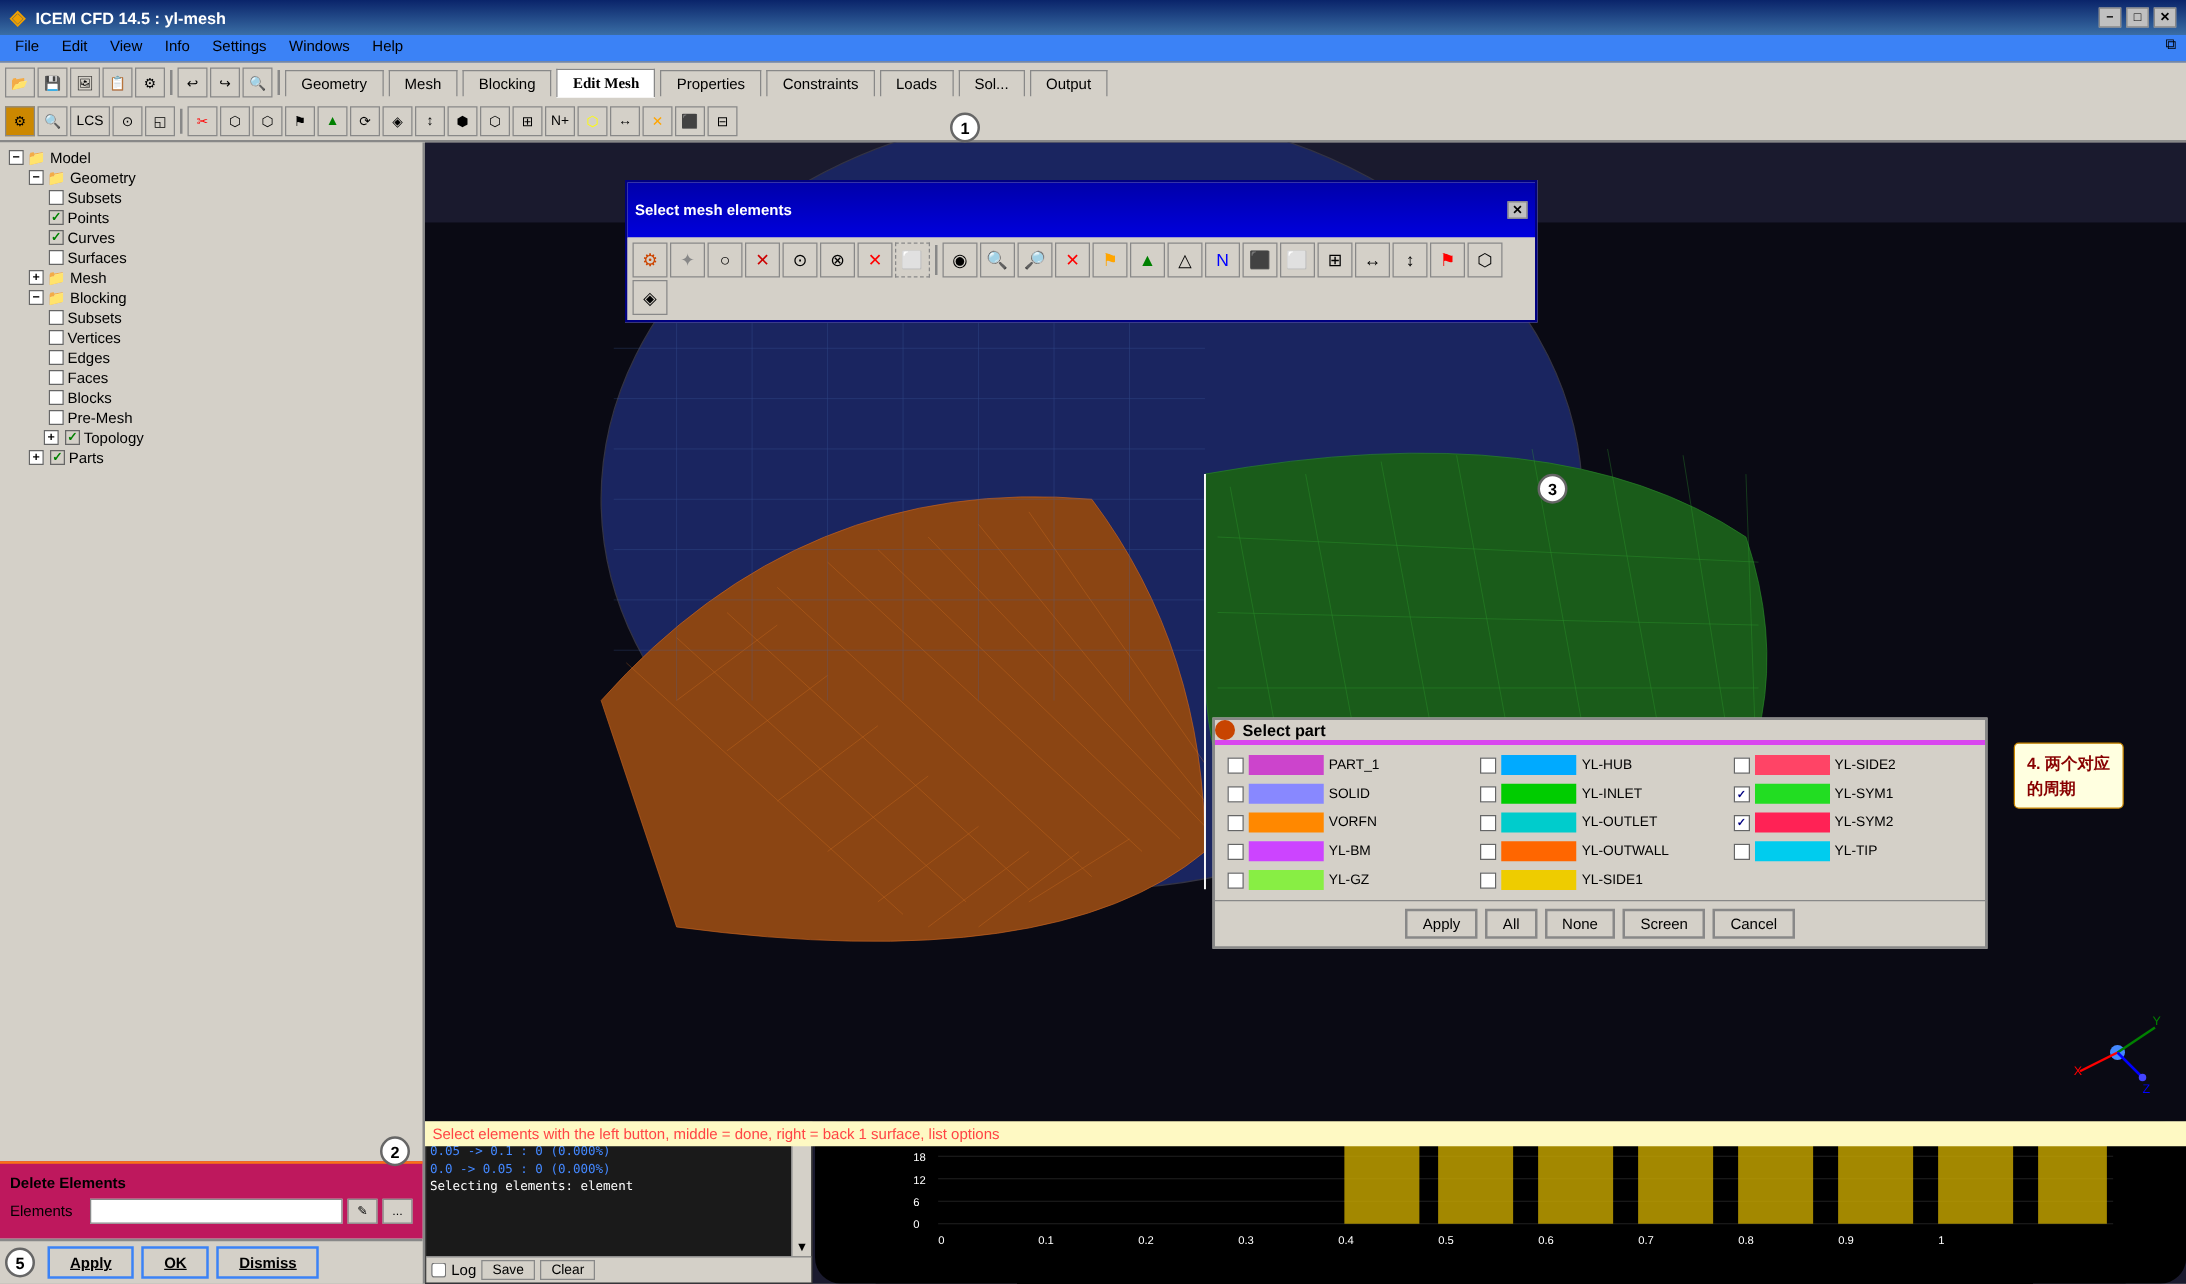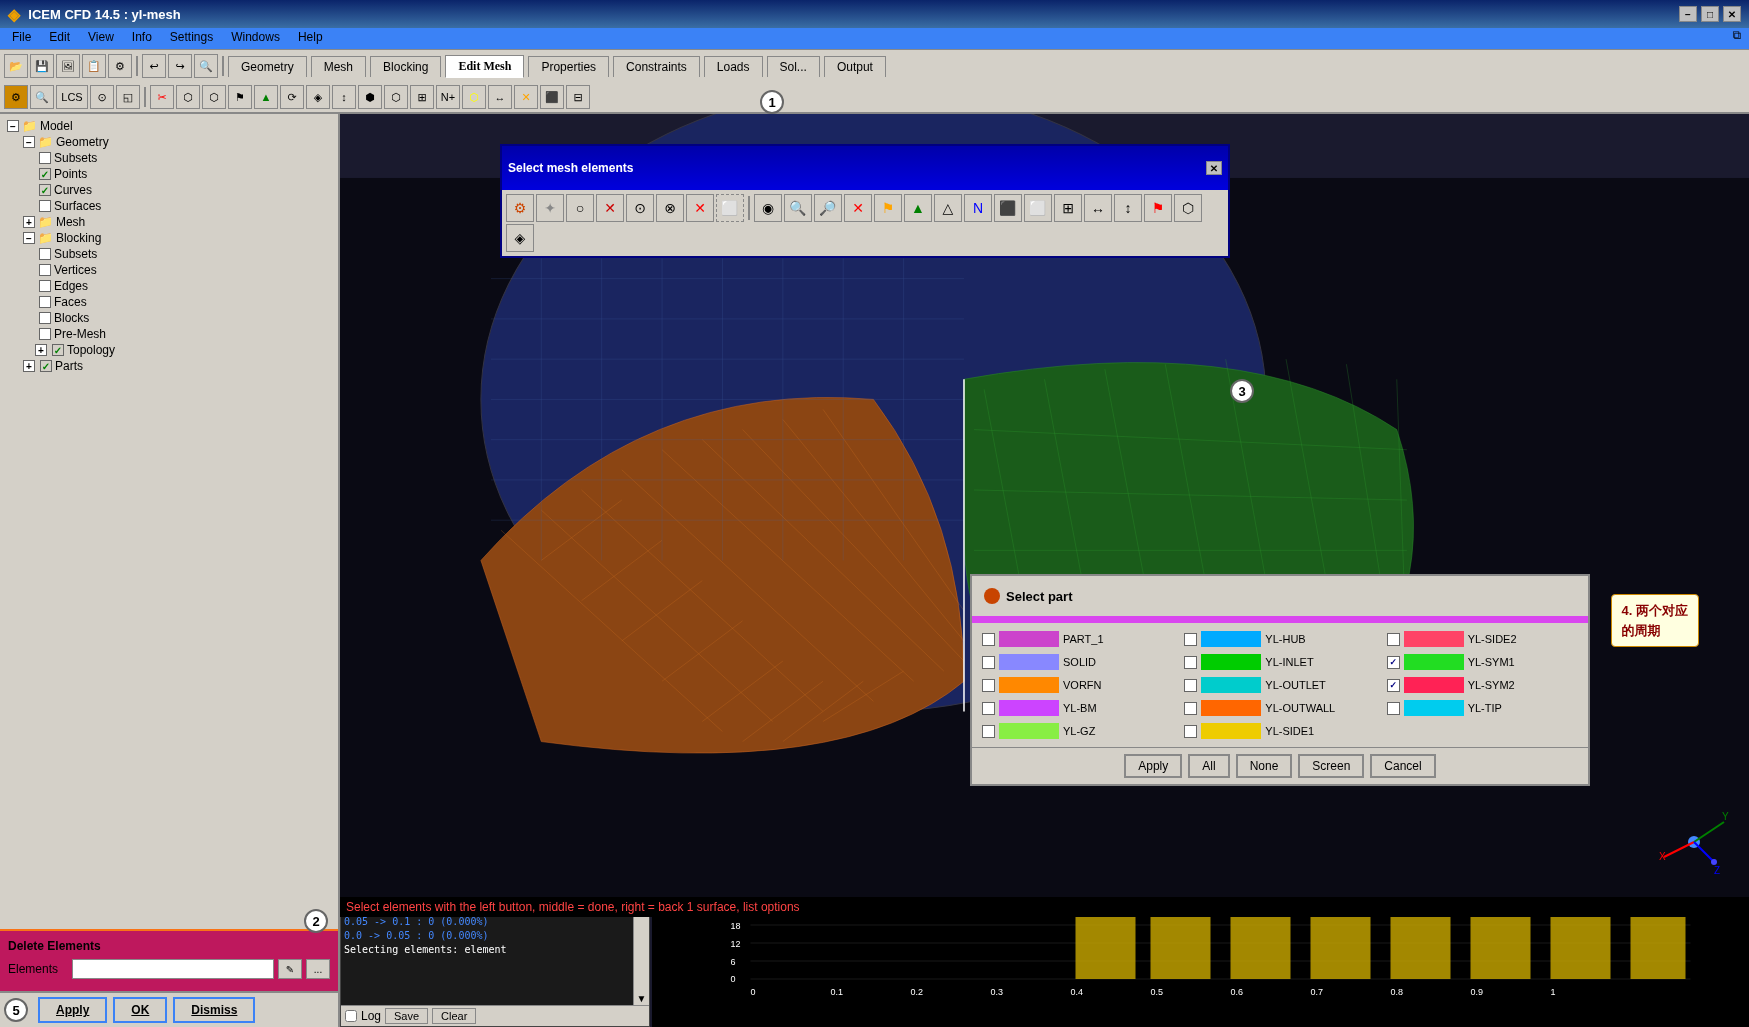--- a/index.html
+++ b/index.html
@@ -272,25 +272,25 @@
       position: absolute;
       top: 460px;
       left: 630px;
       width: 620px;
       background: #d4d0c8;
       border: 2px solid #888;
       z-index: 25;
     }
     .dialog-sp-title {
       background: #d4d0c8;
-      padding: 12px;
+      padding: 0;
       font-size: 13px;
       font-weight: bold;
       text-align: center;
-      border-bottom: 7px solid #d946ef;
+      border-bottom: 4px solid #d946ef;
       display: flex;
       align-items: center;
       gap: 6px;
     }
     .dialog-sp-icon {
       width: 16px;
       height: 16px;
       background: #c84400;
       border-radius: 50%;
       display: inline-block;
@@ -415,20 +415,21 @@
       background: #d4d0c8;
       border: 1px solid #888;
       cursor: pointer;
     }
 
     
     .chart-area {
       flex: 1;
       background: black;
       position: relative;
+      border-radius: 21px;
     }
     .chart-svg { width: 100%; height: 100%; }
 
     
     .status-bar {
       position: absolute;
       bottom: 0;
       left: 0;
       right: 0;
       height: 20px;
@@ -436,21 +437,21 @@
       border-top: 1px solid #888;
       display: flex;
       align-items: center;
       padding: 0 6px;
       font-size: 11px;
     }
 
     
     .prompt-bar {
       position: absolute;
-      background: #000000;
+      background: #fef9c3;
       color: #ff4444;
       font-size: 12px;
       padding: 3px 6px;
       z-index: 10;
     }
 
     
     .log-scroll-btn {
       width: 16px;
       background: #d4d0c8;

